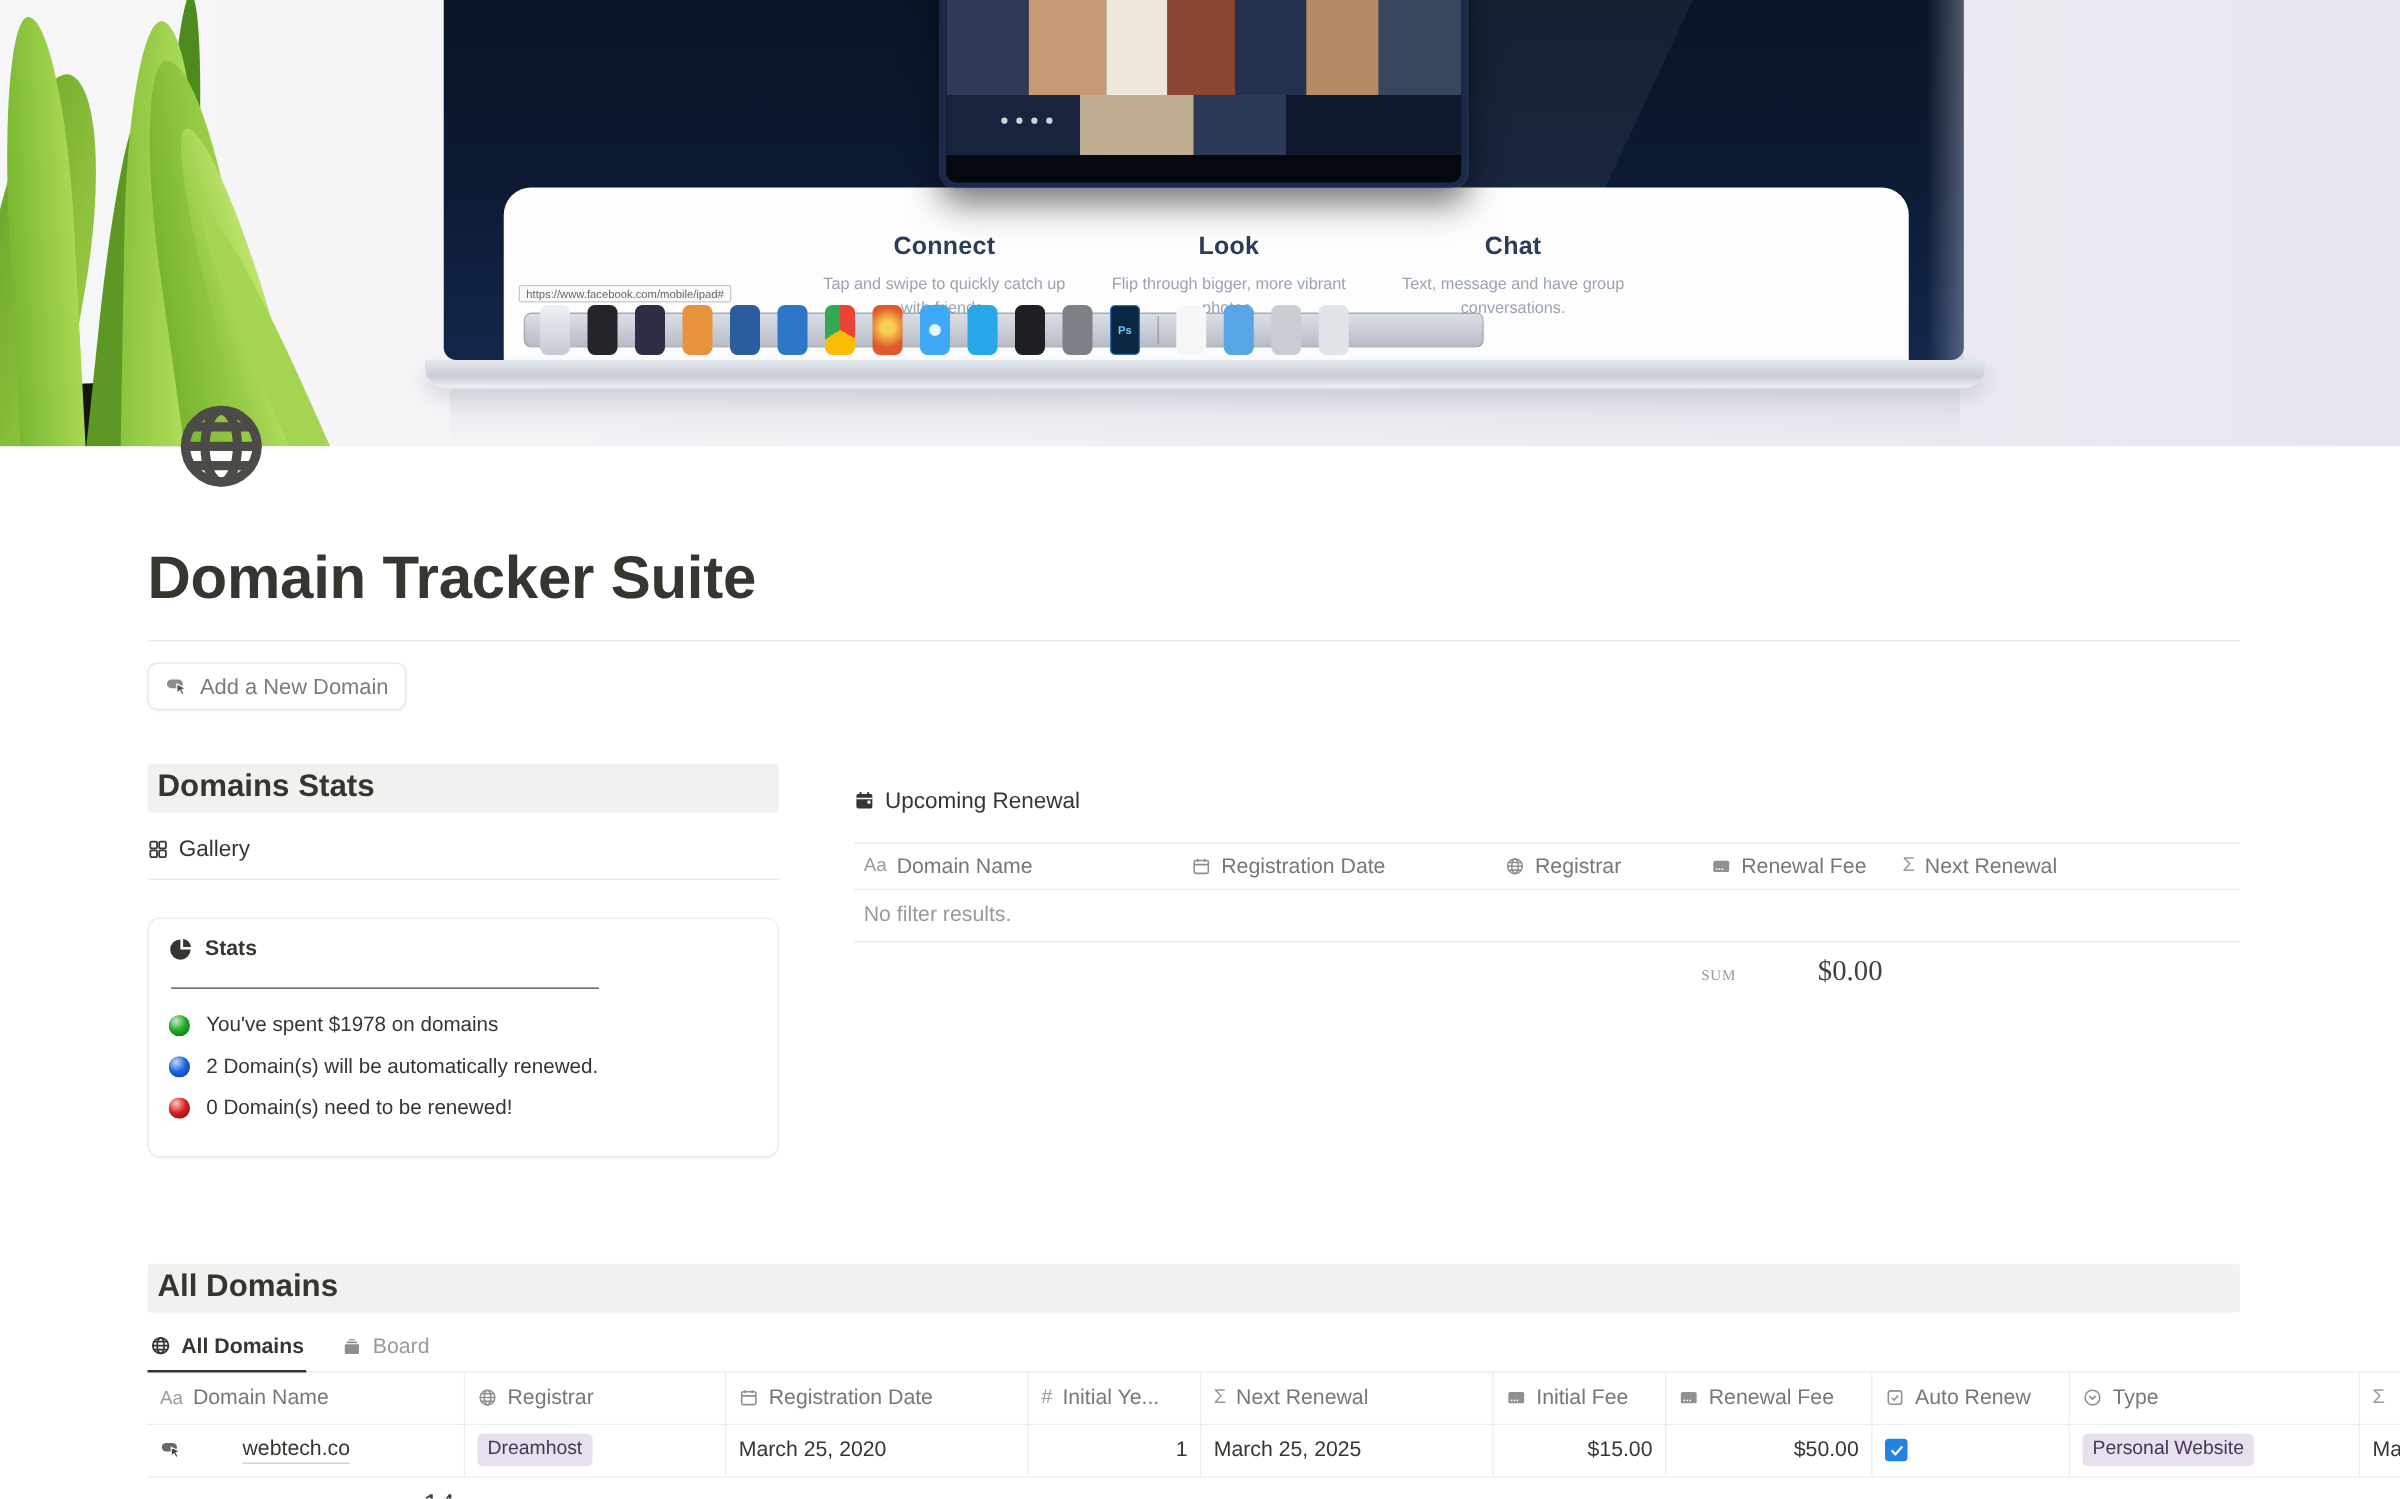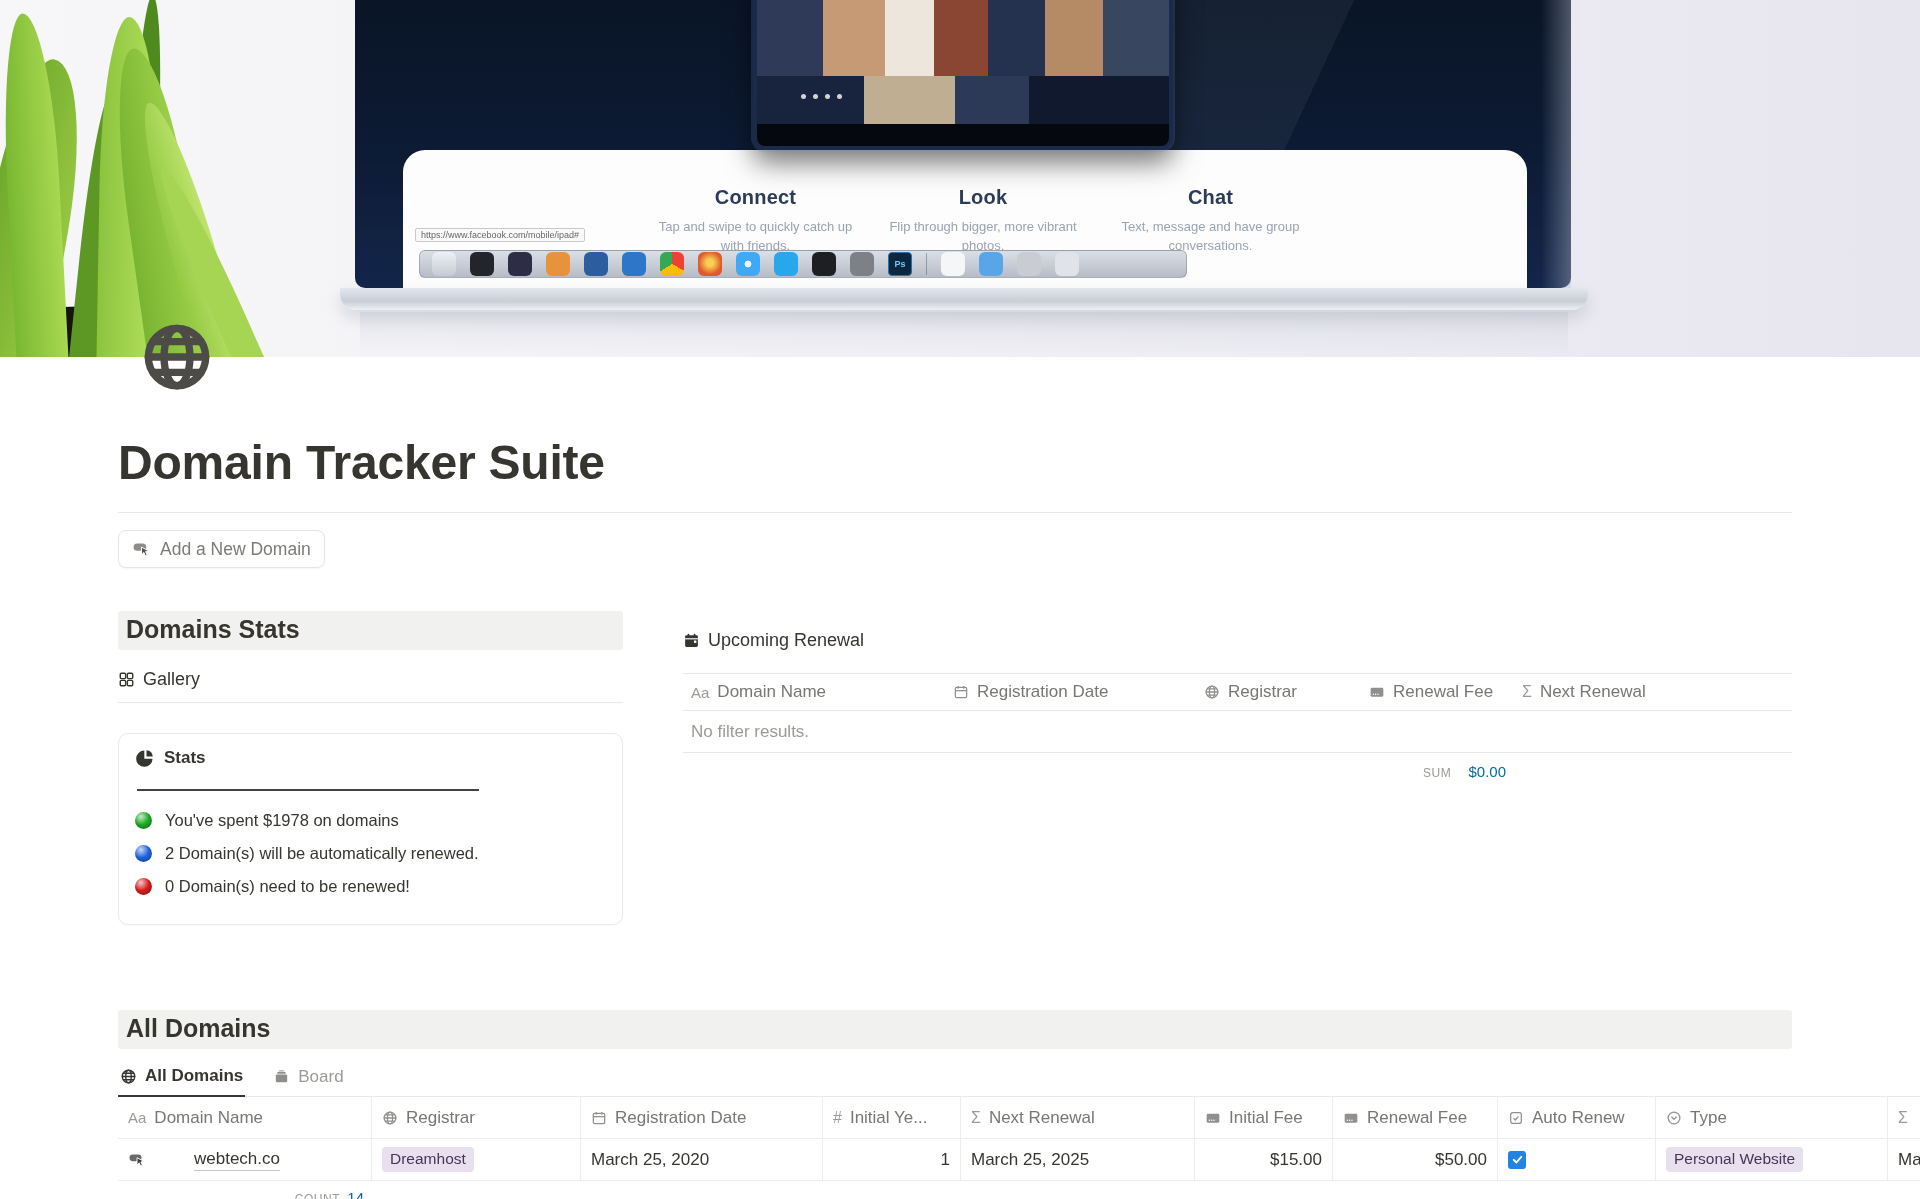--- a/index.html
+++ b/index.html
@@ -33,21 +33,21 @@
   .features { position:absolute; left:250px; top:36px; width:660px; display:flex; justify-content:space-between; z-index:3; }
   .feature { width:205px; text-align:center; }
   .feature h3 { font-size:20px; font-weight:700; color:#2b3c59; letter-spacing:.2px; }
   .feature p { margin-top:9px; font-size:13px; line-height:1.45; color:#9aa3b2; }
   .url-tip { position:absolute; left:60px; top:228px; z-index:4; background:#fafafa; border:1px solid #c9c9c9;
     border-radius:2px; font-size:9px; color:#666; padding:1px 5px; white-space:nowrap; }
   .dock { position:absolute; left:64px; top:250px; width:768px; height:28px; z-index:5;
     background:linear-gradient(180deg, rgba(216,221,229,.94), rgba(178,184,195,.94));
     border:1px solid rgba(130,136,148,.55); border-radius:6px;
     display:flex; align-items:center; gap:14px; padding:0 12px; }
-  .di { width:24px; height:24px; border-radius:6px; flex:0 0 auto; }
+  .di { width:24px; height:40px; border-radius:6px; flex:0 0 auto; }
   .d1{background:linear-gradient(180deg,#eef0f4,#c4cad4);} .d2{background:#23252b;}
   .d3{background:#2d2d46;} .d4{background:#e8933c;} .d5{background:#2c5d9e;}
   .d6{background:#2e77c8;} .d7{background:conic-gradient(#ea4335 0 33%, #fbbc05 0 66%, #34a853 0 100%);}
   .d8{background:radial-gradient(circle at 50% 45%, #f7cf52 20%, #e0582b 65%);}
   .d9{background:radial-gradient(circle at 50% 50%, #eaf4ff 18%, #3fa9f5 22%);}
   .d10{background:#28a8ea;} .d11{background:#1e1f23;} .d12{background:#7d8087;}
   .d13{background:#0a2740; border:1px solid #2e6bb0; color:#6fc7ff; font-size:9px; font-weight:700;
        display:flex; align-items:center; justify-content:center; border-radius:4px;}
   .dsep { width:1px; height:22px; background:rgba(90,95,105,.5); flex:0 0 auto; }
   .d14{background:#f5f6f8;} .d15{background:#58a6e8;} .d16{background:#c9cdd3;} .d17{background:#e0e3e7;}
@@ -99,24 +99,24 @@
 
   
   .rtable { margin-top:20px; width:1109px; }
   .r-head { display:flex; height:38px; align-items:center; border-top:1px solid #e9e9e7; border-bottom:1px solid #e9e9e7; }
   .rh { display:flex; align-items:center; gap:8px; padding:0 8px; font-size:17px; color:#787774; cursor:pointer; }
   .r0{width:262px;} .r1{width:251px;} .r2{width:165px;} .r3{width:153px;} .r4{width:278px;}
   .r-empty { height:42px; display:flex; align-items:center; padding:0 8px; font-size:17px; color:#9b9a97;
     border-bottom:1px solid #e9e9e7; }
   .r-foot { display:flex; padding-top:10px; }
   .r-foot .spacer { width:678px; }
-  .sum-cell { width:153px; display:flex; justify-content:flex-end; align-items:baseline; gap:17px; padding-right:8px; cursor:pointer; }
+  .sum-cell { width:153px; display:flex; justify-content:space-between; align-items:baseline; gap:17px; padding-right:8px; cursor:pointer;font-family:Liberation Serif, serif; }
 
   .caps-label { font-size:12px; letter-spacing:.6px; color:#9b9a97; font-weight:500; }
-  .calc-value { font-size:15px; color:#0369a1; }
+  .calc-value { font-size:23px; color:#404040; }
 
   
   .tabs { margin-top:13px; width:100%; display:flex; gap:26px; border-bottom:1px solid #e9e9e7; }
   .tab { display:inline-flex; align-items:center; gap:8px; font-size:17px; padding:4px 2px 9px; cursor:pointer; }
   .tab.active { font-weight:600; color:#37352f; border-bottom:2.5px solid #37352f; margin-bottom:-1px; }
   .tab.inactive { color:#9b9a97; font-weight:500; }
   .tab.inactive .ticon { color:#8f8e8c; }
 
   
   .dtable { width:2012px; }

